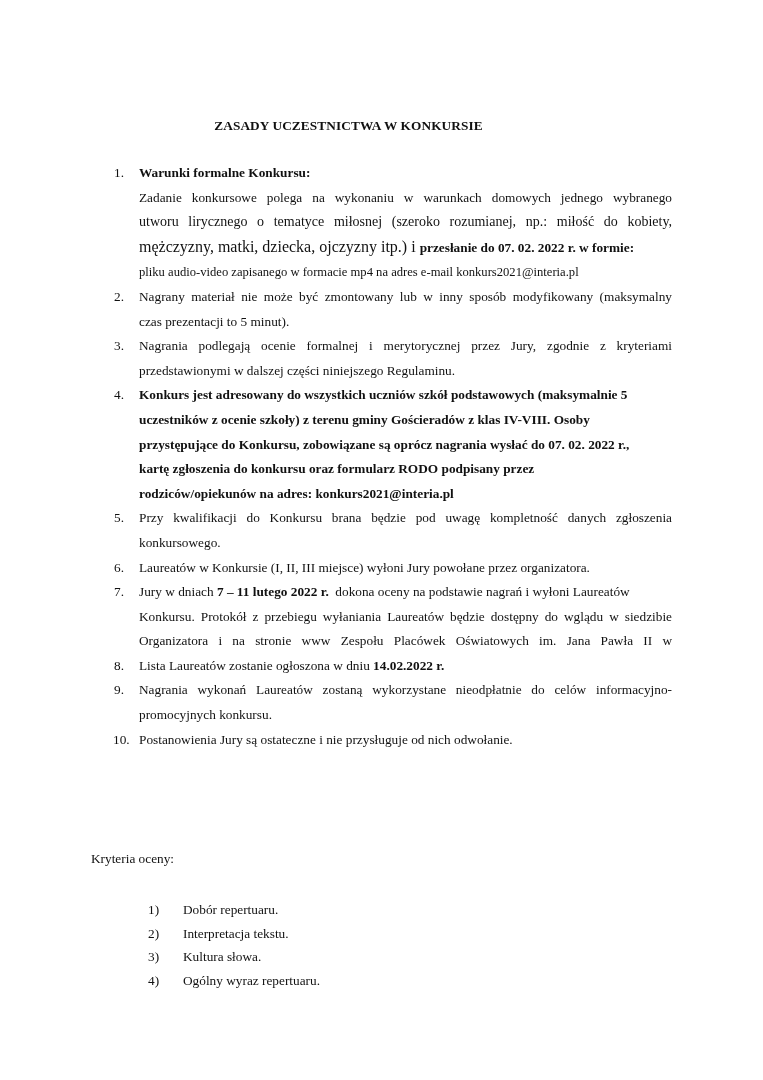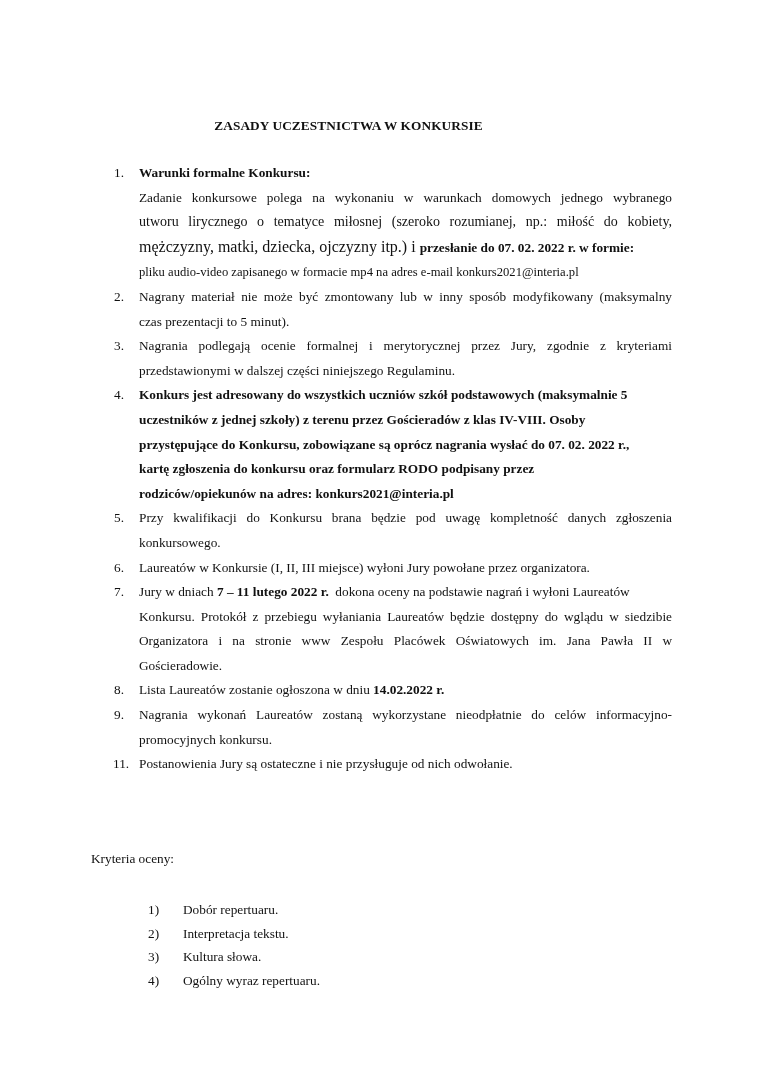--- a/index.html
+++ b/index.html
@@ -46,52 +46,51 @@
       <span class="line last">czas prezentacji to 5 minut).</span>
     </li>
     <li class="item">
       <span class="num">3.</span>
       <span class="line">Nagrania podlegają ocenie formalnej i merytorycznej przez Jury, zgodnie z kryteriami</span>
       <span class="line last">przedstawionymi w dalszej części niniejszego Regulaminu.</span>
     </li>
     <li class="item b">
       <span class="num" style="font-weight:normal;">4.</span>
       <span class="line last">Konkurs jest adresowany do wszystkich uczniów szkół podstawowych (maksymalnie 5</span>
-      <span class="line last">uczestników z jednej szkoły) z terenu przez Gościeradów z klas IV-VIII. Osoby</span>
+      <span class="line last">uczestników z ocenie szkoły) z terenu gminy Gościeradów z klas IV-VIII. Osoby</span>
       <span class="line last">przystępujące do Konkursu, zobowiązane są oprócz nagrania wysłać do 07. 02. 2022 r.,</span>
       <span class="line last">kartę zgłoszenia do konkursu oraz formularz RODO podpisany przez</span>
       <span class="line last">rodziców/opiekunów na adres: konkurs2021@interia.pl</span>
     </li>
     <li class="item">
       <span class="num">5.</span>
       <span class="line">Przy kwalifikacji do Konkursu brana będzie pod uwagę kompletność danych zgłoszenia</span>
       <span class="line last">konkursowego.</span>
     </li>
     <li class="item">
       <span class="num">6.</span>
       <span class="line last">Laureatów w Konkursie (I, II, III miejsce) wyłoni Jury powołane przez organizatora.</span>
     </li>
     <li class="item">
       <span class="num">7.</span>
       <span class="line last"><span>Jury w dniach </span><span class="b">7 – 11  lutego 2022 r.</span><span style="white-space:pre;">  dokona oceny na podstawie nagrań i wyłoni Laureatów</span></span>
       <span class="line">Konkursu. Protokół z przebiegu wyłaniania Laureatów będzie dostępny do wglądu w siedzibie</span>
       <span class="line">Organizatora i na stronie www Zespołu Placówek Oświatowych im. Jana Pawła II w</span>
-      <span class="line last">Gościeradowie.</span>
     </li>
     <li class="item">
       <span class="num">8.</span>
       <span class="line last"><span>Lista Laureatów zostanie ogłoszona w dniu </span><span class="b">14.02.2022 r.</span></span>
     </li>
     <li class="item">
       <span class="num">9.</span>
       <span class="line">Nagrania wykonań Laureatów zostaną wykorzystane nieodpłatnie do celów informacyjno-</span>
       <span class="line last">promocyjnych konkursu.</span>
     </li>
     <li class="item ten">
-      <span class="num">11.</span>
+      <span class="num">10.</span>
       <span class="line last">Postanowienia Jury są ostateczne i nie przysługuje od nich odwołanie.</span>
     </li>
   </ol>
 
   <div class="criteria-head">Kryteria oceny:</div>
 
   <ol class="criteria">
     <li class="crit">
       <span class="cnum">1)</span>
       <span>Dobór repertuaru.</span>

